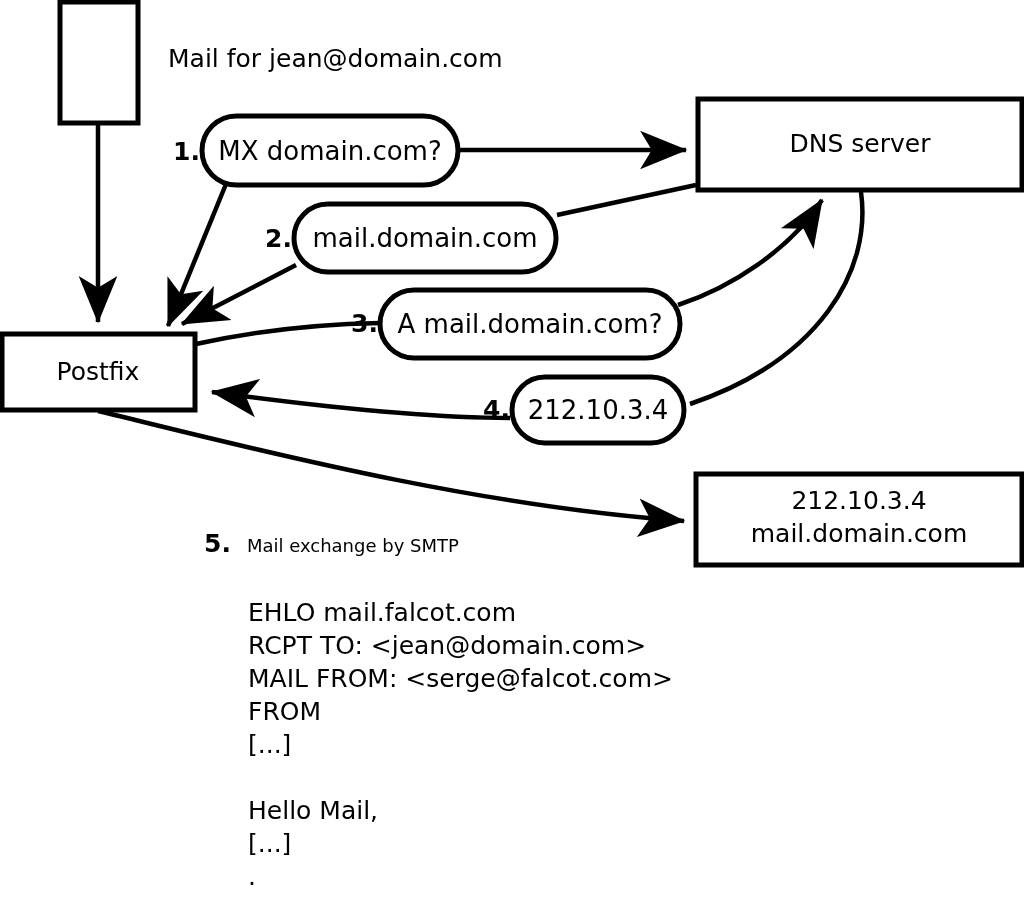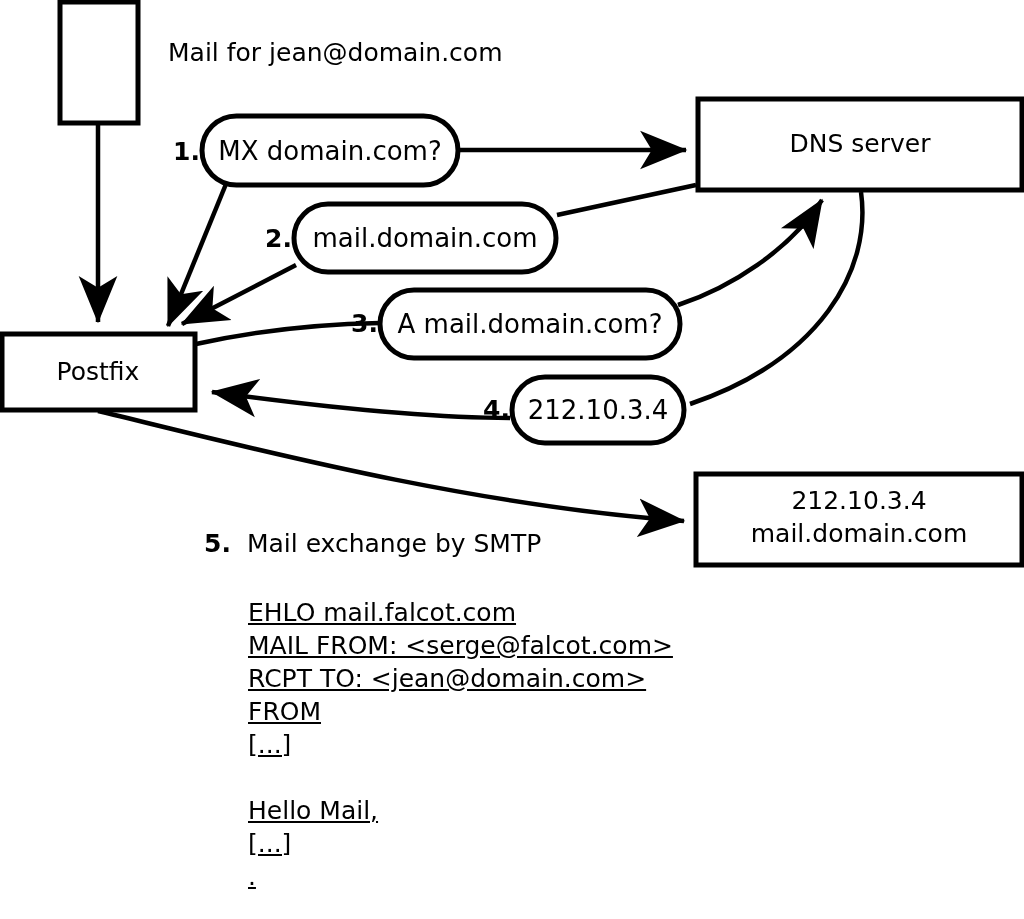--- a/index.html
+++ b/index.html
@@ -65,54 +65,53 @@
   .plain-text {
     position: absolute;
     font-family: "DejaVu Sans", sans-serif;
     font-size: 25px;
     color: #000000;
     white-space: pre;
     line-height: 1;
   }
   #caption-mail-for {
     left: 168px;
-    top: 40px;
+    top: 46px;
   }
   #step5-wrap {
     position: absolute;
     left: 204px;
     top: 529px;
     display: flex;
     align-items: baseline;
     gap: 16px;
   }
   #step5-num {
     font-family: "DejaVu Sans", sans-serif;
     font-size: 25px;
     font-weight: bold;
     color: #000000;
   }
   #step5-label {
     font-family: "DejaVu Sans", sans-serif;
-    font-size: 25px;
+    font-size: 18px;
     color: #000000;
     white-space: pre;
   }
   #smtp-transcript {
     position: absolute;
     left: 248px;
     top: 598px;
     font-family: "DejaVu Sans", sans-serif;
     font-size: 25px;
     color: #000000;
   }
   #smtp-transcript .line {
     height: 33px;
     white-space: pre;
-    text-decoration: underline;
   }
   #smtp-transcript .line.blank {
     height: 33px;
   }
 </style>
 </head>
 <body>
 
 <div id="canvas">
 
@@ -174,22 +173,22 @@
 
   <div class="plain-text" id="caption-mail-for">Mail for jean@domain.com</div>
 
   <div id="step5-wrap">
     <span id="step5-num">5.</span>
     <span id="step5-label">Mail exchange by SMTP</span>
   </div>
 
   <div id="smtp-transcript">
       <div class="line">EHLO mail.falcot.com</div>
+      <div class="line">RCPT TO: &lt;jean@domain.com&gt;</div>
       <div class="line">MAIL FROM: &lt;serge@falcot.com&gt;</div>
-      <div class="line">RCPT TO: &lt;jean@domain.com&gt;</div>
       <div class="line">FROM</div>
       <div class="line">[...]</div>
       <div class="line blank"></div>
       <div class="line">Hello Mail,</div>
       <div class="line">[...]</div>
       <div class="line">.</div>
     </div>
 
 </div>
 

